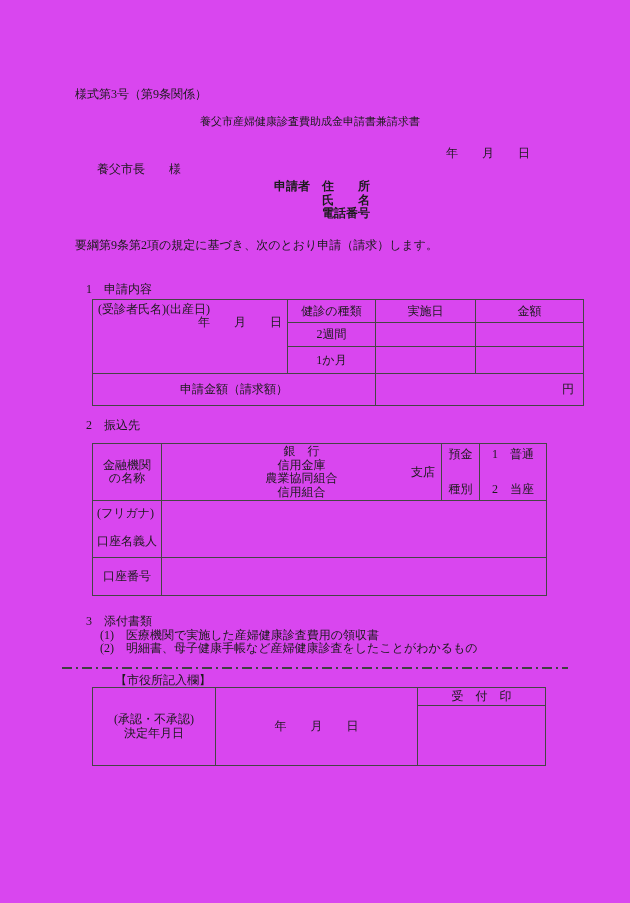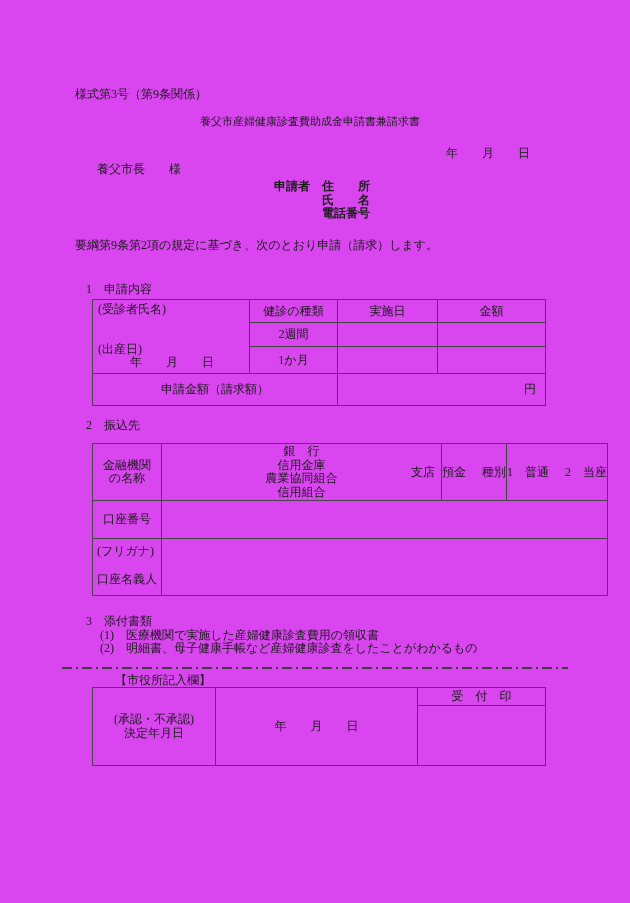--- a/index.html
+++ b/index.html
@@ -11,28 +11,28 @@
   .abs{position:absolute;}
   .nw{white-space:nowrap;}
   .title{text-align:center;font-size:11px;}
   table{border-collapse:collapse;table-layout:fixed;}
   td{
     border:1px solid #454545;font-size:12px;color:#1b1b1b;
     padding:0;vertical-align:middle;white-space:nowrap;
   }
   .c{text-align:center;vertical-align:middle;}
   .cellA{
-    height:70px;box-sizing:border-box;display:flex;flex-direction:column;
+    height:70px;box-sizing:border-box;display:flex;flex-direction:row;
     justify-content:space-between;padding:3px 5px 1px 5px;line-height:13px;
   }
   .banks{text-align:center;line-height:13.5px;}
   .bankcell{position:relative;}
   .branch{position:absolute;right:6px;top:50%;transform:translateY(-50%);}
   .evenly{
-    display:flex;flex-direction:row;justify-content:space-evenly;
+    display:flex;flex-direction:column;justify-content:space-evenly;
     align-items:center;height:55px;gap:16px;
   }
   .holder{
     display:flex;flex-direction:column;justify-content:space-between;
     height:55px;box-sizing:border-box;padding:4px 4px 6px 4px;
   }
   .dashline{
     height:1.5px;
     background:repeating-linear-gradient(to right,
       #3f3f3f 0px,#3f3f3f 10px,transparent 10px,transparent 14px,
@@ -137,31 +137,31 @@
             <div>種別</div>
           </div>
         </td>
         <td>
           <div class="evenly">
             <div>1　普通</div>
             <div>2　当座</div>
           </div>
         </td>
       </tr>
-      <tr style="height:38px">
-        <td class="c">口座番号</td>
-        <td colspan="3"></td>
-      </tr>
       <tr style="height:57px">
         <td style="vertical-align:top;">
           <div class="holder">
             <div>(フリガナ)</div>
             <div>口座名義人</div>
           </div>
         </td>
+        <td colspan="3"></td>
+      </tr>
+      <tr style="height:38px">
+        <td class="c">口座番号</td>
         <td colspan="3"></td>
       </tr>
     </tbody>
   </table>
 
   <div class="abs nw" style="top:613px;left:86px;">3　添付書類</div>
   <div class="abs nw" style="top:627px;left:100px;">(1)　医療機関で実施した産婦健康診査費用の領収書</div>
   <div class="abs nw" style="top:640px;left:100px;">(2)　明細書、母子健康手帳など産婦健康診査をしたことがわかるもの</div>
 
   <div class="abs dashline" style="top:667px;left:62px;width:506px;"></div>

